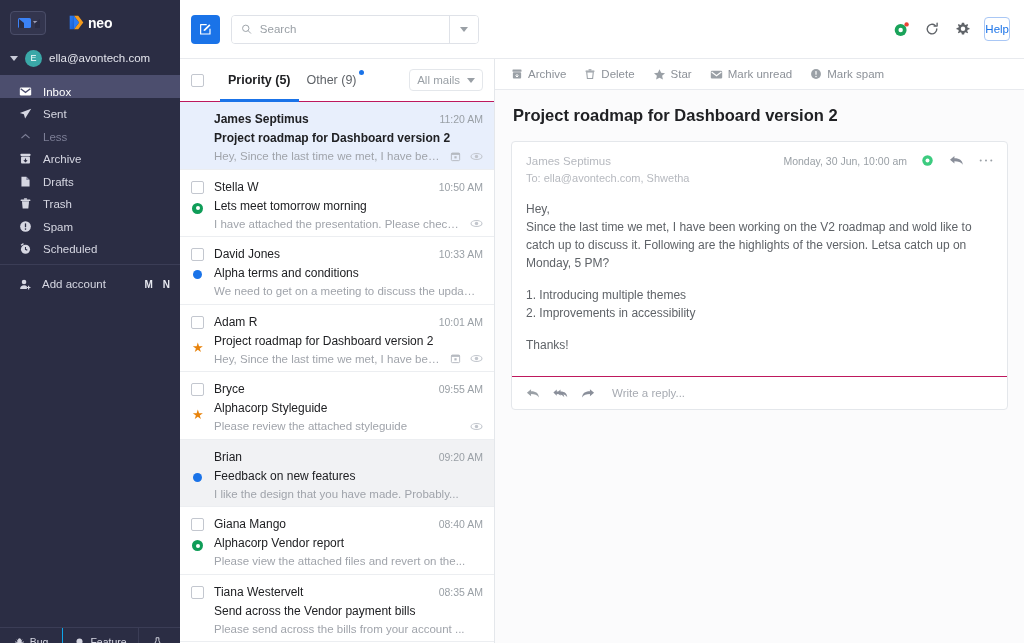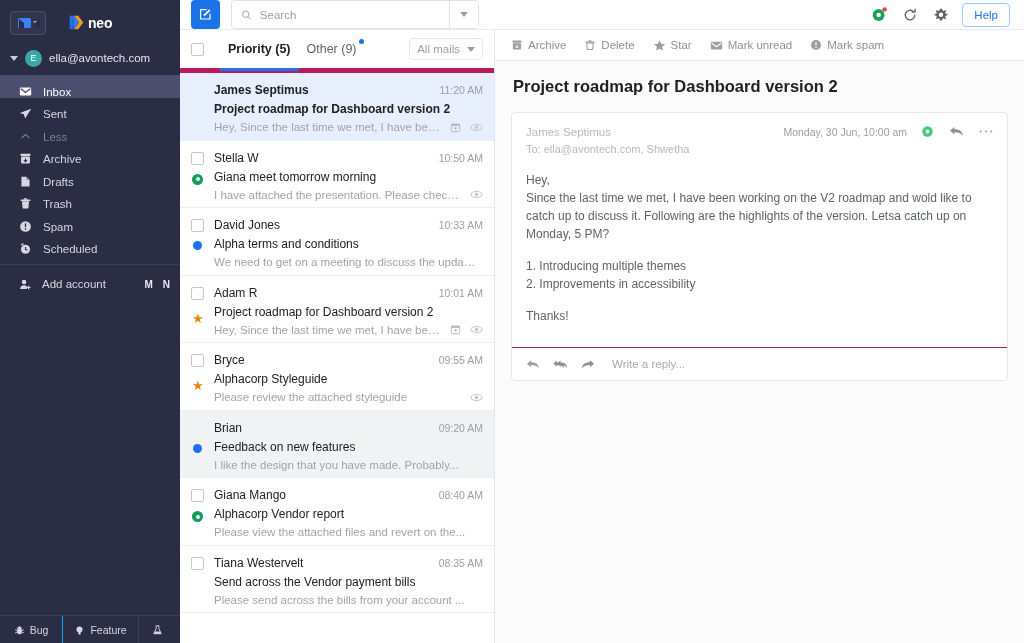--- a/index.html
+++ b/index.html
@@ -77,35 +77,35 @@
   .add-account {
     height: 26px; display: flex; align-items: center; gap: 10px;
     padding: 0 10px 0 19px; color: #d6d7e2; font-size: 11.5px; cursor: pointer;
     margin-top: 6px;
   }
   .add-account .spacer { flex: 1; }
   .mini-ico { font-size: 10px; font-weight: bold; color: #e8e9f1; letter-spacing:0; }
 
   .sb-bottom {
     position: absolute; bottom: 0; left: 0; width: 180px;
-    height: 28px; display: flex; border-top: 1px solid #3b3d56;
+    height: 16px; display: flex; border-top: 1px solid #3b3d56;
   }
   .sb-btn {
     display: flex; align-items: center; justify-content: center; gap: 5px;
     color: #d6d7e2; font-size: 10.5px; cursor: pointer; height: 28px;
   }
   .sb-btn.b1 { flex: 0 0 62px; }
   .sb-btn.b2 { flex: 0 0 76px; border-left: 1px solid #0ea5e9; }
   .sb-btn.b3 { flex: 1; border-left: 1px solid #3b3d56; }
 
   
   .main { flex: 1; display: flex; flex-direction: column; min-width: 0; background: #fff; }
 
   .topbar {
-    height: 30px; display: flex; align-items: center;
+    height: 59px; display: flex; align-items: center;
     padding: 0 14px 0 11px; gap: 11px;
     border-bottom: 1px solid #e8eaee; background: #fff;
   }
   .compose-btn {
     width: 29px; height: 29px; border-radius: 4px; background: #1a73e8;
     display: flex; align-items: center; justify-content: center; cursor: pointer;
     flex: 0 0 29px;
   }
   .searchwrap {
     display: flex; height: 29px; width: 248px;
@@ -125,33 +125,33 @@
     align-items: center; justify-content: center; cursor: pointer; background:#fff;
   }
   .caret-g {
     width: 0; height: 0; border-left: 4px solid transparent;
     border-right: 4px solid transparent; border-top: 5px solid #9aa0a6;
   }
   .top-spacer { flex: 1; }
   .top-ico { width: 20px; height: 20px; display: flex; align-items: center; justify-content: center; cursor: pointer; }
   .help-btn {
     border: 1px solid #a9c7f5; color: #1a73e8; border-radius: 4px;
-    font-size: 11.5px; padding: 5px 11px; cursor: pointer; background: #fff;
+    font-size: 11.5px; padding: 5px 0; cursor: pointer; background: #fff;
   }
 
   .body-area { flex: 1; display: flex; min-height: 0; }
 
   
   .list-col {
     width: 315px; flex: 0 0 315px; display: flex; flex-direction: column;
     border-right: 1px solid #e4e7eb; min-height: 0; background:#fff;
   }
   .list-head {
     height: 43px; display: flex; align-items: center; gap: 0;
-    padding: 0 11px 0 11px; border-bottom: 5px solid #be185d; background:#fff;
+    padding: 0 11px 0 11px; border-bottom: 1px solid #be185d; background:#fff;
   }
   .chk {
     width: 13px; height: 13px; border: 1.5px solid #c3c7cf; border-radius: 2px;
     flex: 0 0 13px; cursor: pointer; background: #fff;
   }
   .tabs { display: flex; gap: 0; margin-left: 16px; align-items: stretch; height:43px; }
   .tab {
     font-size: 12.5px; color: #5f6368; cursor: pointer; position: relative;
     display: flex; align-items: center; padding: 0 8px;
   }
@@ -488,21 +488,21 @@
                 <div class="chk"></div>
                 <span class="ring-green">
                   <i></i>
                 </span>
               </div>
               <div class="row-main">
                 <div class="row-top">
                   <span class="sender">Stella W</span>
                   <span class="time">10:50 AM</span>
                 </div>
-                <div class="subject">Giana meet tomorrow morning</div>
+                <div class="subject">Lets meet tomorrow morning</div>
                 <div class="preview-line">
                   <span class="preview">I have attached the presentation. Please check and l...</span>
                   <span class="row-icons">
                     <svg width="13" height="9" viewBox="0 0 18 10">
                       <ellipse cx="9" cy="5" rx="7.6" ry="4.1" fill="none" stroke="#c2c6cd" stroke-width="1.5"></ellipse>
                       <circle cx="9" cy="5" r="2.4" fill="#c2c6cd"></circle>
                     </svg>
                   </span>
                 </div>
               </div>

